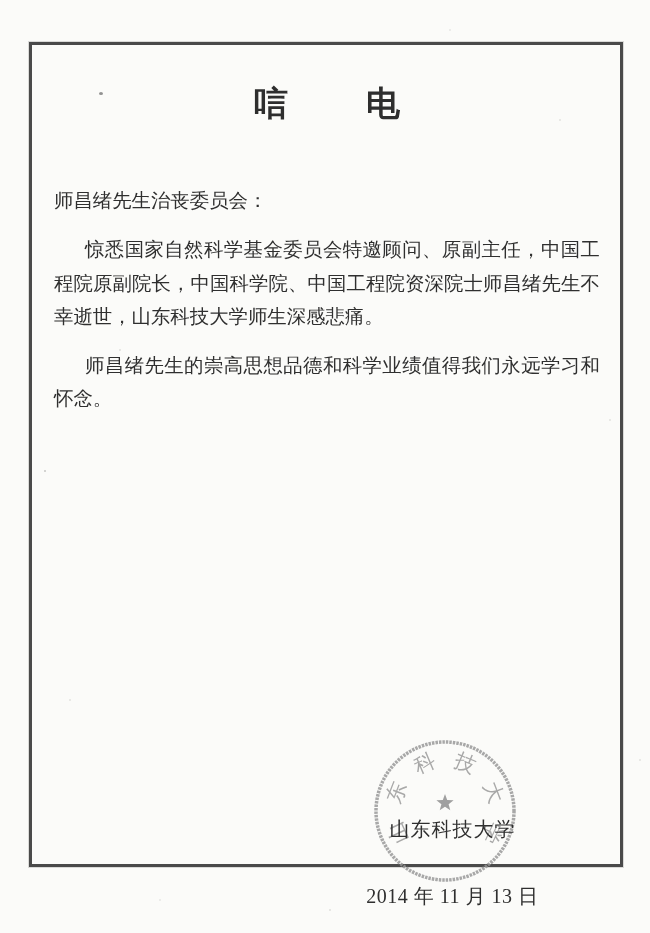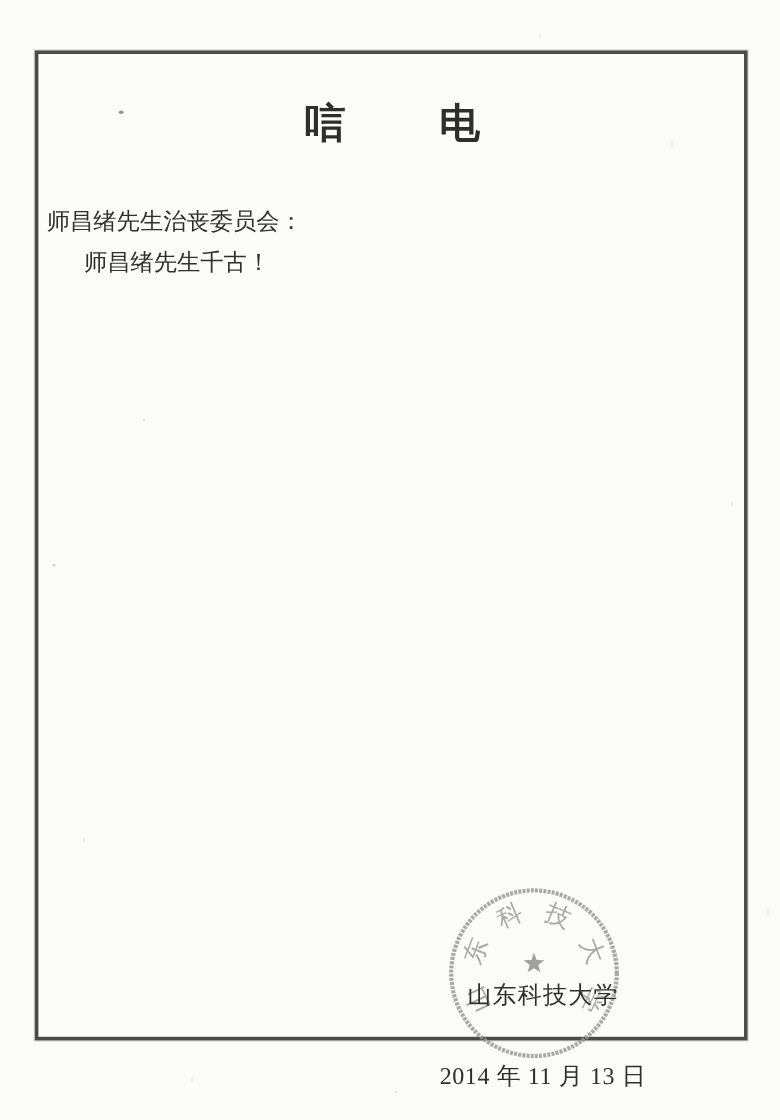--- a/index.html
+++ b/index.html
@@ -30,21 +30,21 @@
   .doc-title{
     position:absolute;left:31px;top:84px;width:592px;
     display:flex;justify-content:center;gap:78px;
     font-size:34px;line-height:40px;font-weight:600;color:#2e2e2e;
   }
   .content{
     position:absolute;left:38px;top:168px;width:578px;
     font-size:19.4px;line-height:33.3px;
     text-align:justify;color:#2f2f2f;
   }
-  .content p{margin:1px;text-indent:31px;}
+  .content p{margin:16px;text-indent:31px;}
   .content p.salutation{text-indent:0;}
   .sig-block{position:absolute;left:330px;width:245px;text-align:center;margin-top:12px;}
   .signature{top:804px;font-size:20px;letter-spacing:1px;color:#2f2f2f;}
   .dateline{top:871px;font-size:20px;letter-spacing:.5px;color:#2f2f2f;}
   .seal{position:absolute;left:371px;top:737px;width:148px;height:148px;opacity:.82;}
   .seal text{
     font-family:"Liberation Serif","DejaVu Serif",serif;
     font-size:21px;fill:#979797;
   }
   .speck{position:absolute;border-radius:50%;}
@@ -61,21 +61,22 @@
 <div class="speck speck-a"></div>
 <div class="speck speck-b"></div>
 
 <div class="doc-title">
   <span>唁</span>
   <span>电</span>
 </div>
 
 <div class="content">
   <p class="salutation">师昌绪先生治丧委员会：</p>
-  <p>师昌绪先生千古！</p>
+  <p>惊悉国家自然科学基金委员会特邀顾问、原副主任，中国工程院原副院长，中国科学院、中国工程院资深院士师昌绪先生不幸逝世，山东科技大学师生深感悲痛。</p>
+  <p>师昌绪先生的崇高思想品德和科学业绩值得我们永远学习和怀念。</p>
 </div>
 
 <svg class="seal" viewBox="0 0 148 148">
   <circle cx="74" cy="74" r="69" fill="none" stroke="#979797" stroke-width="3.5" stroke-dasharray="2.5 1"></circle>
   <text x="26.9" y="96" text-anchor="middle" dominant-baseline="central" transform="rotate(-115 26.9 96)">山</text>
   <text x="25.4" y="55.4" text-anchor="middle" dominant-baseline="central" transform="rotate(-69 25.4 55.4)">东</text>
   <text x="53.7" y="26.1" text-anchor="middle" dominant-baseline="central" transform="rotate(-23 53.7 26.1)">科</text>
   <text x="94.3" y="26.1" text-anchor="middle" dominant-baseline="central" transform="rotate(23 94.3 26.1)">技</text>
   <text x="122.6" y="55.4" text-anchor="middle" dominant-baseline="central" transform="rotate(69 122.6 55.4)">大</text>
   <text x="121.1" y="96" text-anchor="middle" dominant-baseline="central" transform="rotate(115 121.1 96)">学</text>

